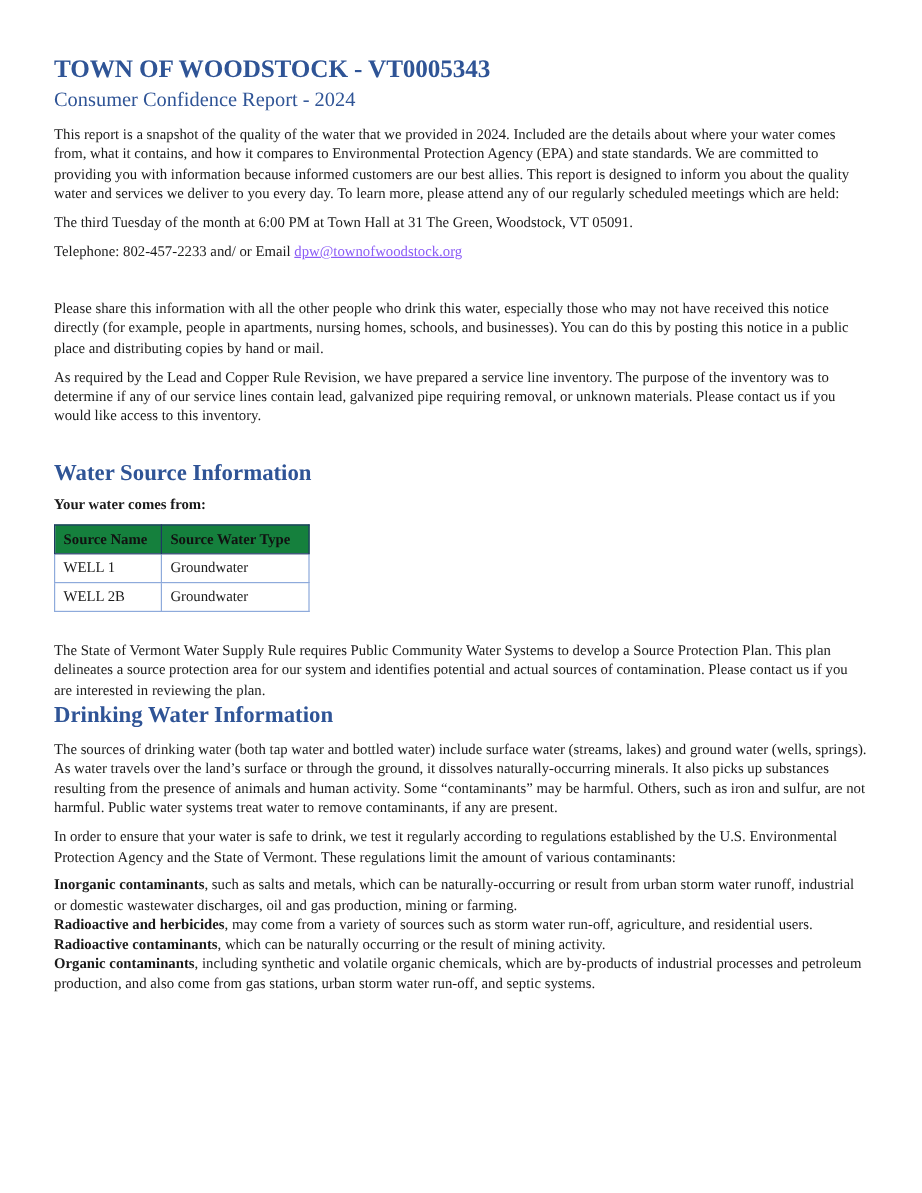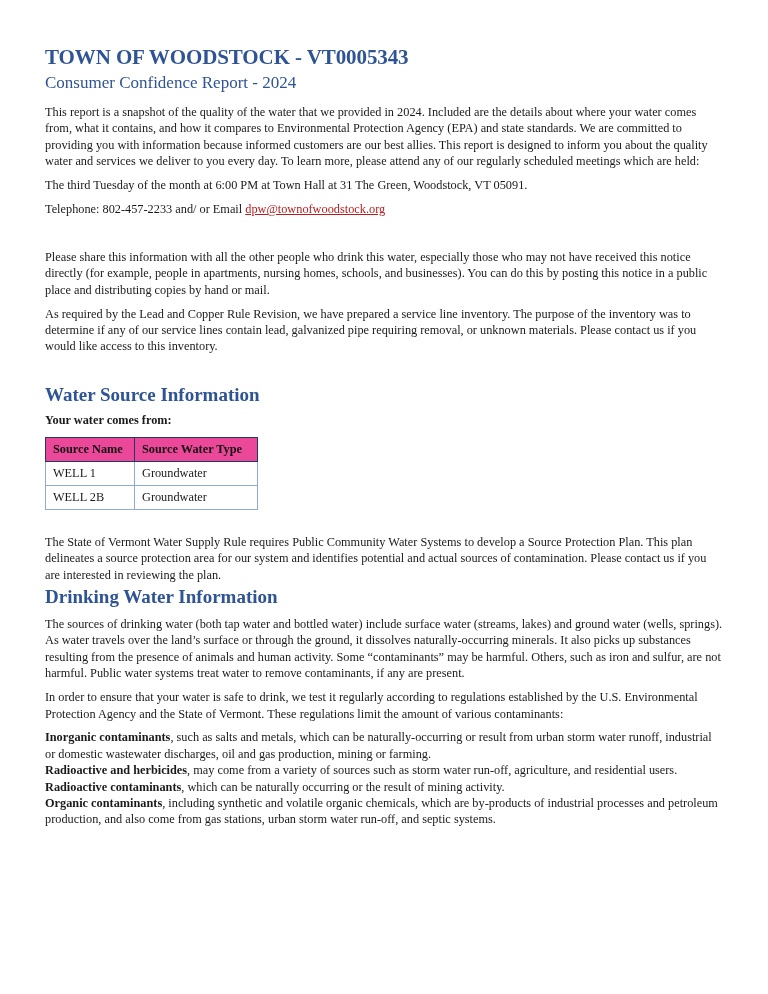--- a/index.html
+++ b/index.html
@@ -3,24 +3,24 @@
 <meta charset="utf-8">
 <style>
   html, body { margin: 0; padding: 0; background: #ffffff; }
   body { width: 768px; height: 994px; position: relative; overflow: hidden;
          font-family: "Liberation Serif", "DejaVu Serif", serif; color: #1a1a1a; }
   .page { position: absolute; left: 45px; top: 44px; width: 678px; }
   .title { font-size: 21px; color: #2f5496; line-height: 26px; margin: 0; letter-spacing: -0.1px; }
   .subtitle { font-size: 17px; color: #2f5496; line-height: 22px; margin: 2px 0 10px 0; }
   p { font-size: 12.3px; line-height: 16.4px; margin: 0 0 7.5px 0; }
   .h2 { font-size: 19px; color: #2f5496; line-height: 22px; margin: 0; }
-  a.email { color: #b91c1c; text-decoration: underline; }
+  a.email { color: #8b5cf6; text-decoration: underline; }
   .bold { font-weight: bold; }
   table.src { border-collapse: collapse; font-size: 12.3px; margin-left: 0px; }
-  table.src th { background: #ec4899; color: #111; font-weight: bold; text-align: left;
+  table.src th { background: #15803d; color: #111; font-weight: bold; text-align: left;
                  padding: 3px 7px 3px 7px; border: 1px solid #1f3864; height: 17px; }
   table.src td { border: 1px solid #8eaadb; padding: 3px 7px; height: 17px; }
   table.src th:first-child, table.src td:first-child { width: 74px; }
   table.src th:last-child, table.src td:last-child { width: 108px; }
   .list p { margin: 0; }
 </style>
 </head>
 <body>
 
 <div class="page">

